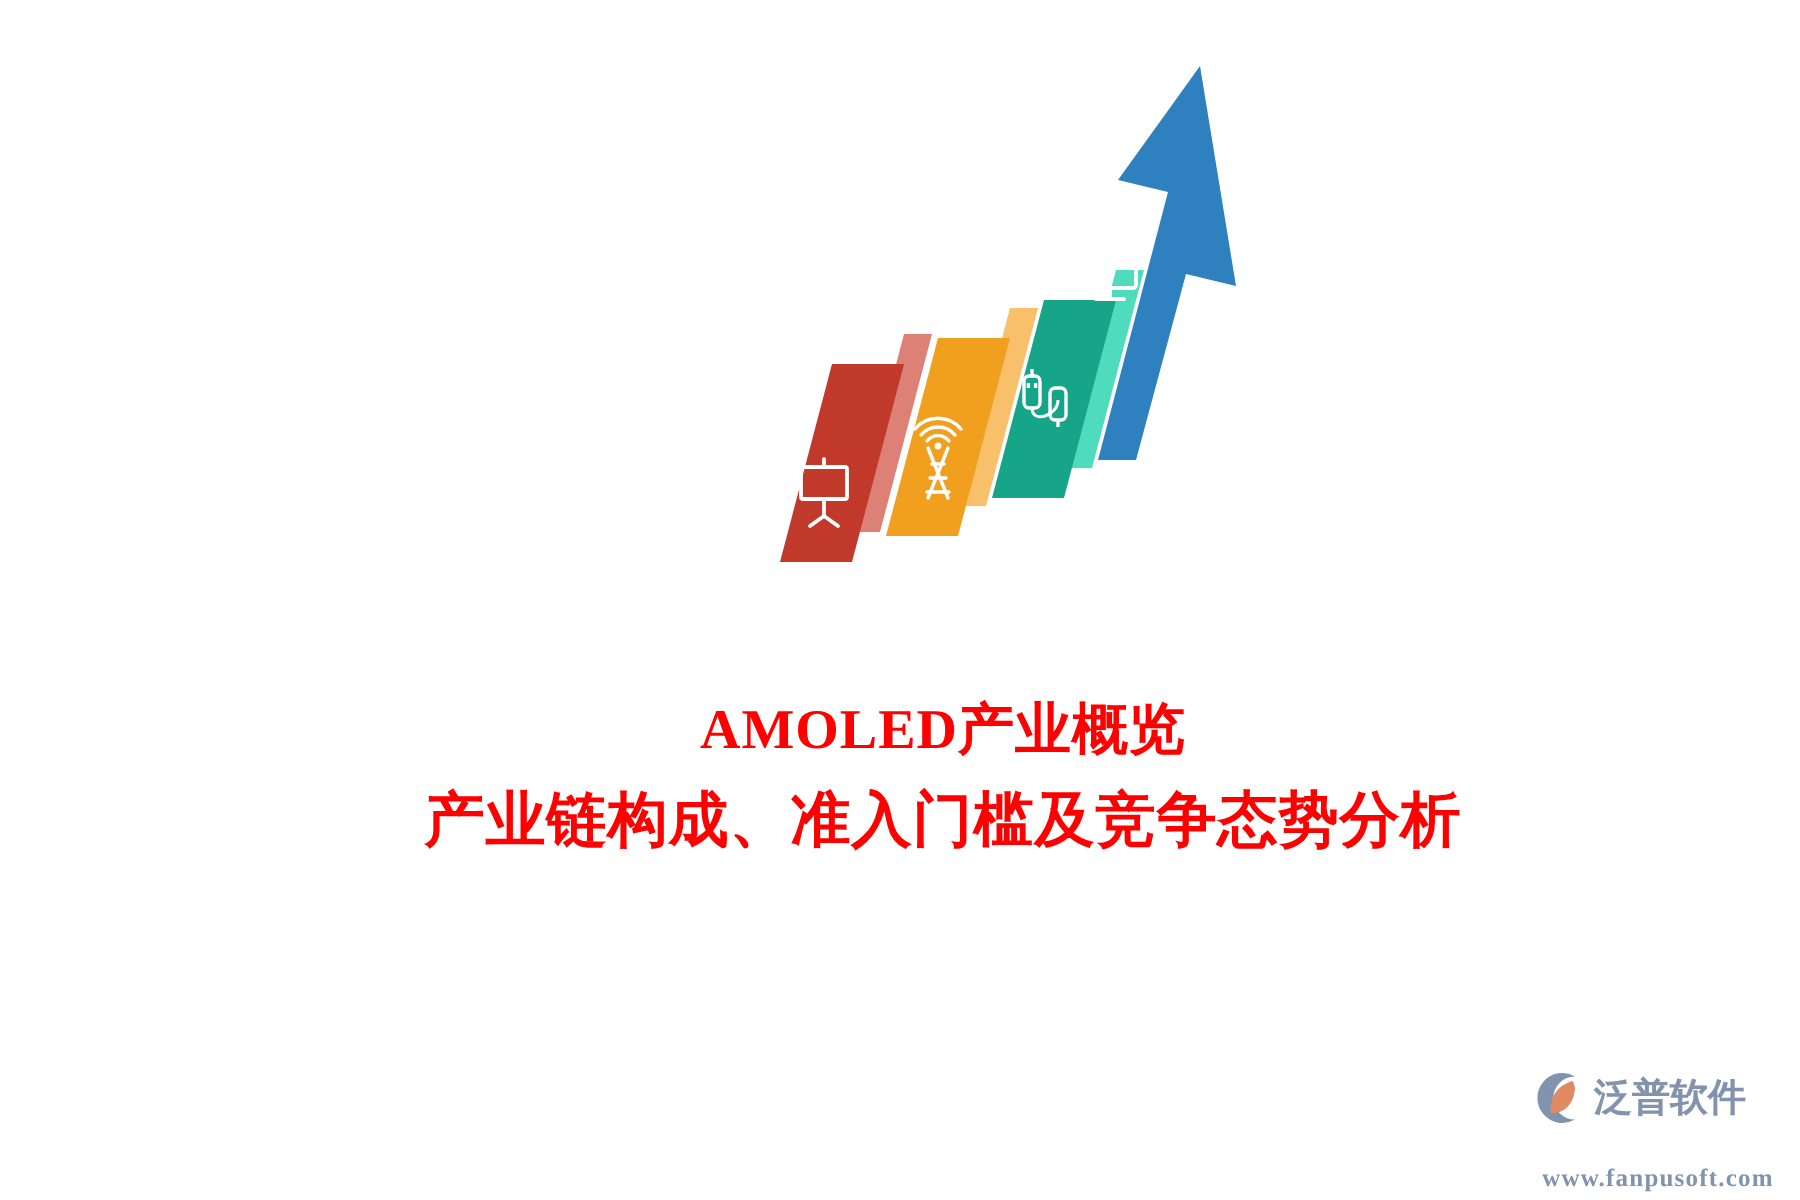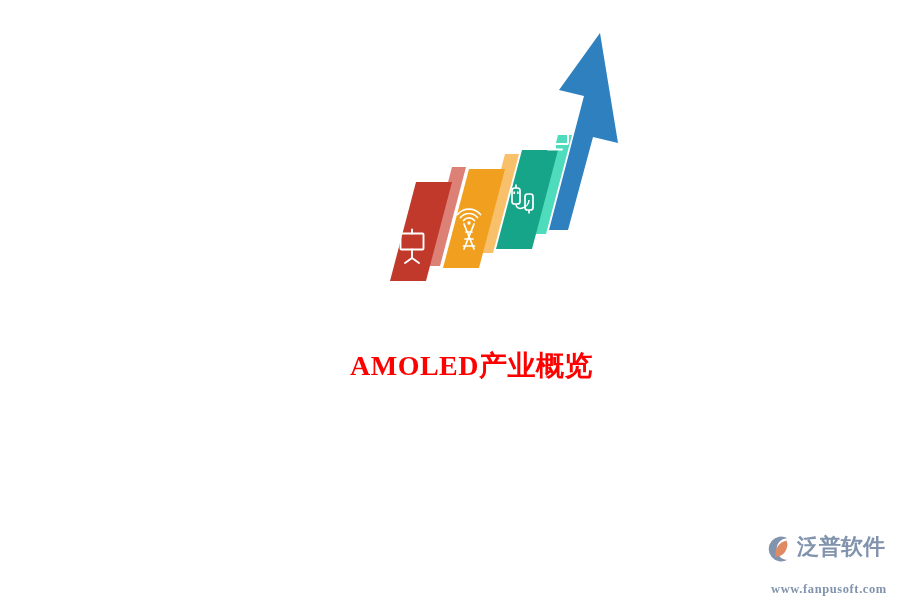--- a/index.html
+++ b/index.html
@@ -78,22 +78,22 @@
     gap: 3px;
     height: 30px;
   }
   #logo-mark {
     width: 28px;
     height: 28px;
     flex: 0 0 28px;
   }
   #logo-mark svg { display:block; width:28px; height:28px; }
   #logo-wordmark {
-    font-family: Liberation Mono, monospace;
-    font-size: 22px;
+    font-family: Liberation Sans, sans-serif;
+    font-size: 19px;
     font-weight: bold;
     color: #8193ad;
     line-height: 1;
     letter-spacing: 0px;
   }
   #logo-url {
     font-family: "Liberation Serif", serif;
     font-size: 12.5px;
     font-weight: bold;
     color: #8193ad;
@@ -163,20 +163,21 @@
           <line x1="185" y1="126" x2="185" y2="131"></line>
           <line x1="178" y1="131.5" x2="192" y2="131.5"></line>
         </g>
       </g>
 
     </svg>
   </div>
 
   <div id="title-block">
     <div class="title-line" id="title-main">AMOLED产业概览</div>
+    <div class="title-line" id="title-sub">产业链构成、准入门槛及竞争态势分析</div>
   </div>
 
   <div id="logo">
     <div id="logo-row">
       <span id="logo-mark">
         <svg viewBox="0 0 28 28" xmlns="http://www.w3.org/2000/svg">
           <path d="M21.5 3.2 A12.5 12.5 0 1 0 21.5 24.8 A10 10 0 1 1 21.5 3.2 Z" fill="#8193ad"></path>
           <path d="M20.5 5.5 C12.5 7.5 8.5 14 9.5 21.5 C16 22 21 17 21.5 9 Z" fill="#e08a63"></path>
           <path d="M9.5 21.5 C16 22 21 17 21.5 9 L21.5 21.5 Z" fill="#ffffff" opacity="0.0"></path>
         </svg>

